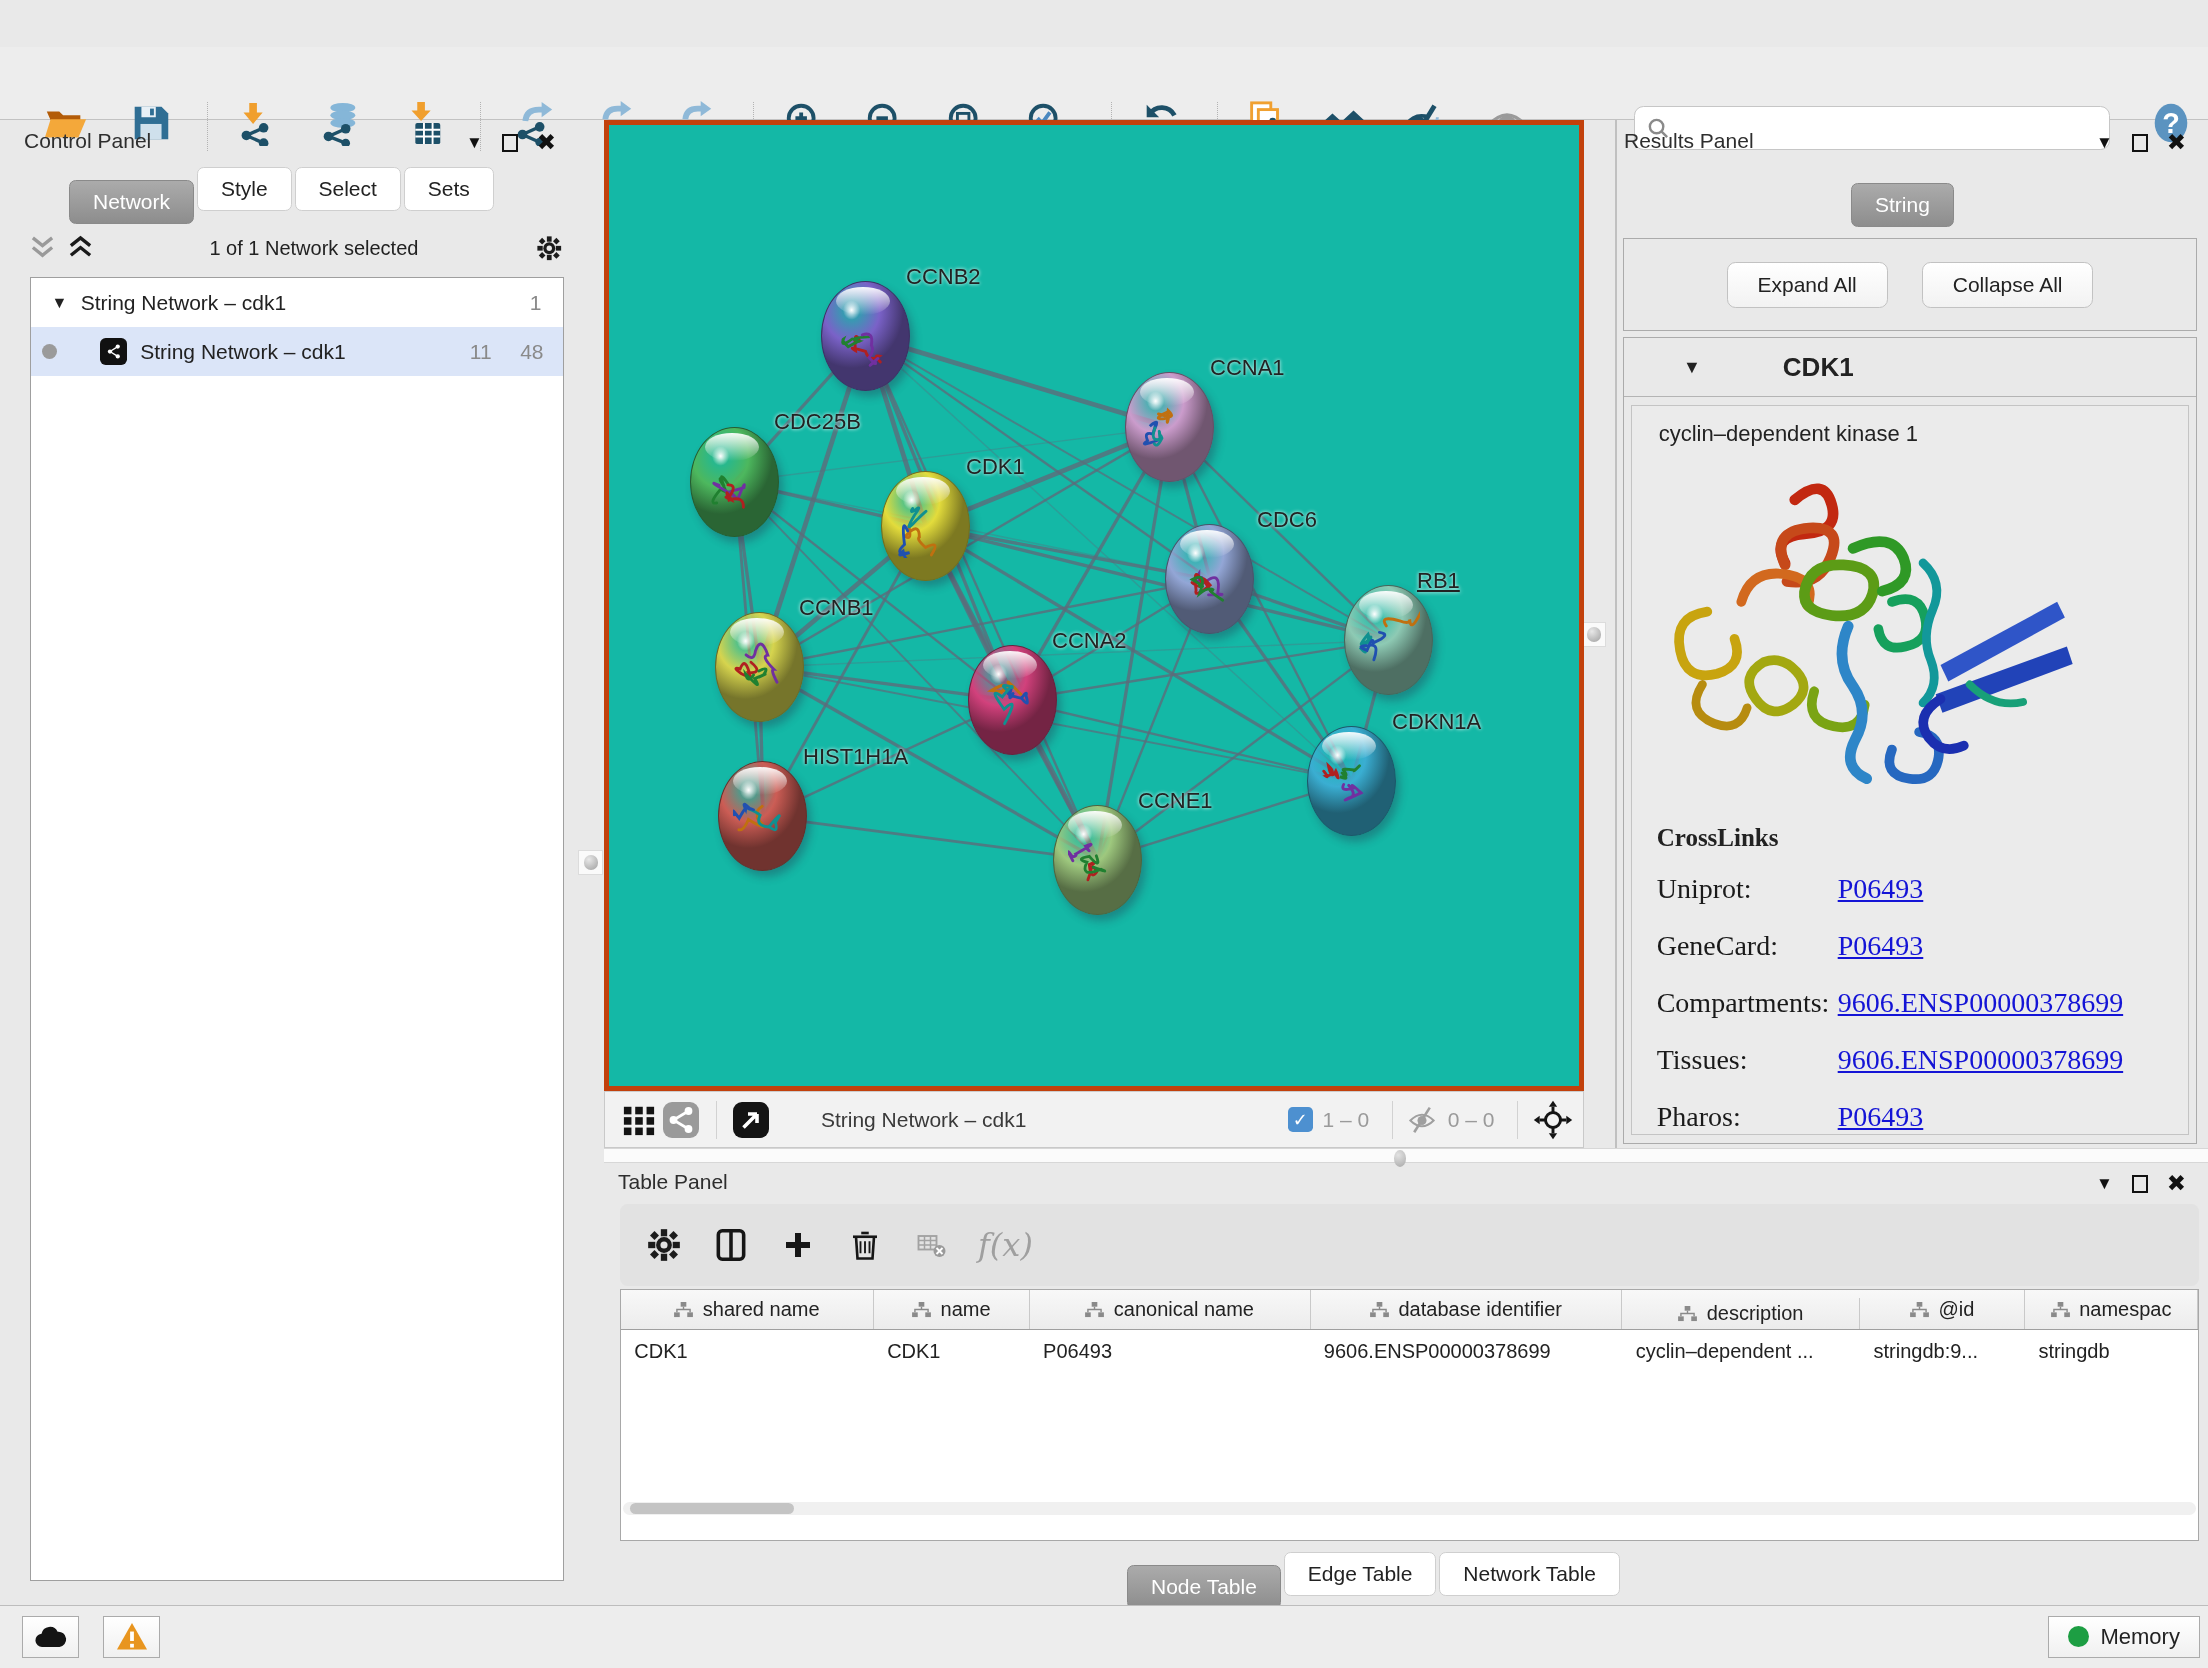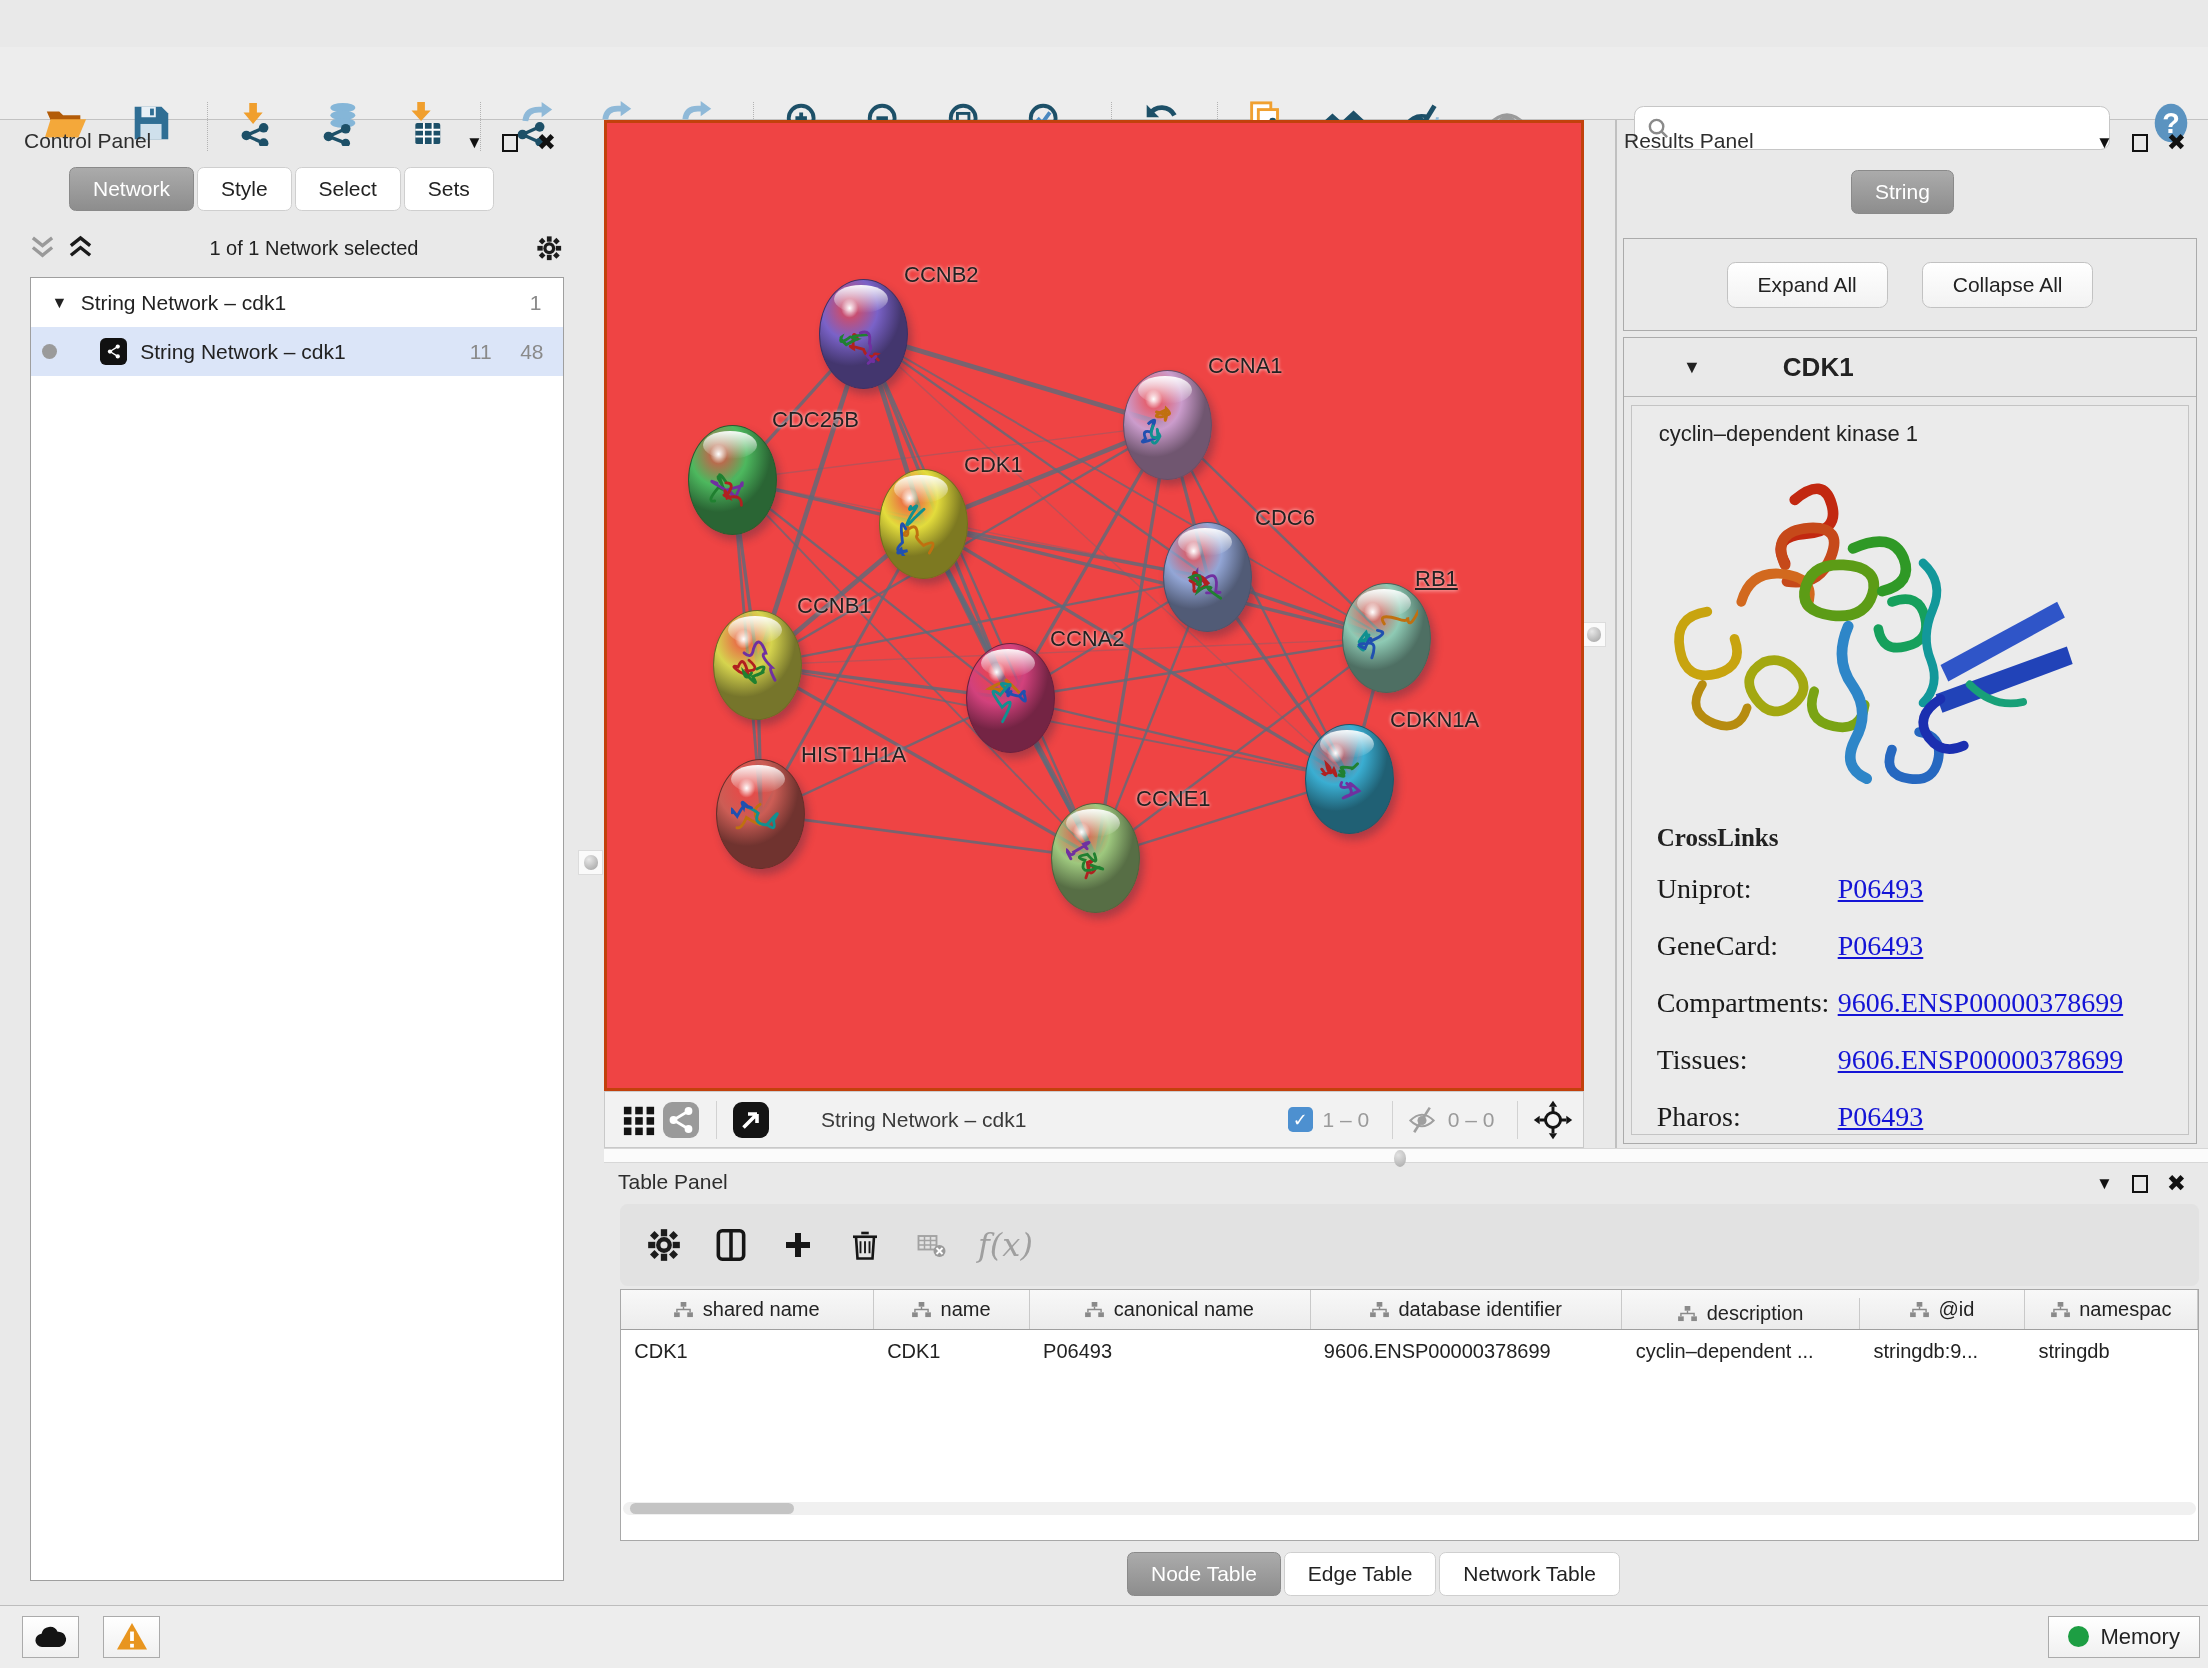--- a/index.html
+++ b/index.html
@@ -26,42 +26,42 @@
 
   
   .phead{position:absolute;font-size:21px;color:#2e2e2e;}
   .pctrl{position:absolute;display:flex;gap:19px;align-items:center;font-size:19px;color:#111;}
   .pctrl .sq{width:16px;height:18px;border:2.4px solid #111;display:inline-block;}
   .pctrl .x{font-size:23px;font-weight:bold;}
   .pctrl .tri{font-size:17px;}
 
   .tab{display:inline-flex;align-items:center;justify-content:center;height:44px;padding:0 23px;
     background:#fff;border:1px solid #cfcfcf;border-radius:6.7px;font-size:21px;color:#222;margin-right:2.9px;cursor:pointer;}
-  .tab.active{background:linear-gradient(#ababab,#8d8d8d);color:#fff;border-color:#8a8a8a;}
+  .tab.active{background:linear-gradient(#ababab,#8d8d8d);color:#fff;border-color:#8a8a8a;margin-top:13px;}
 
   
   .cp-selbar{position:absolute;left:29.5px;top:221px;width:534px;height:55px;display:flex;align-items:center;}
   .cp-selbar .txt{flex:1;text-align:center;font-size:20px;}
   .listbox{position:absolute;left:29.5px;top:277px;width:534px;height:1304px;background:#fff;border:1px solid #9f9f9f;}
   .treerow{position:relative;height:49px;display:flex;align-items:center;font-size:21px;}
   .treerow.sel{background:#dbe5f8;}
   .appicon{width:27px;height:27px;border-radius:5.7px;background:#111;display:inline-flex;align-items:center;justify-content:center;}
   .cnt{color:#8a8a8a;}
 
   
   .vsplit{position:absolute;top:120px;height:1028px;background:#e9e9e9;}
   .grip{position:absolute;width:25px;height:25px;background:#fafafa;border:1px solid #dcdcdc;display:flex;align-items:center;justify-content:center;}
   .grip i{width:14.3px;height:14.3px;border-radius:50%;background:radial-gradient(circle at 35% 30%,#e8e8e8,#9f9f9f);display:block;}
   .hsplit{position:absolute;left:604px;top:1148px;width:1605px;height:15px;background:#fbfbfb;
     border-top:1px solid #d7d7d7;border-bottom:1px solid #d7d7d7;}
   .hgrip{position:absolute;left:1394px;top:1150px;width:12.4px;height:17px;border-radius:50%;
     background:radial-gradient(circle at 35% 30%,#e2e2e2,#a8a8a8);}
 
   
-  .netpanel{position:absolute;left:604px;top:120px;width:980px;height:971px;background:#ef4444;border:3px solid #c2410c;}
+  .netpanel{position:absolute;left:604px;top:120px;width:980px;height:971px;background:#14b8a6;border:5px solid #c2410c;}
   .edges{position:absolute;left:0;top:0;pointer-events:none;}
   .nnode{position:absolute;width:89px;height:110px;border-radius:50%;cursor:pointer;
     box-shadow:3.8px 5.7px 8.6px rgba(40,40,70,.33);}
   .nnode .gloss{position:absolute;left:16%;top:5%;width:62%;height:26%;border-radius:50%;
     background:linear-gradient(rgba(255,255,255,.95),rgba(255,255,255,0));}
   .nlabel{position:absolute;font-size:22px;color:#222;white-space:nowrap;text-shadow:0 0 3.8px #fff;}
   .netbar{position:absolute;left:604px;top:1091px;width:980px;height:57px;background:#f2f2f2;
     border:1px solid #c9c9c9;border-top:1px solid #cdcdcd;display:flex;align-items:center;font-size:21px;color:#3a3a3a;}
   .nbdiv{width:0;height:38px;border-left:1px solid #d2d2d2;margin:0 13.3px;}
   .chk{width:25px;height:25px;border-radius:4.8px;background:#4d90d0;color:#fff;display:inline-flex;

